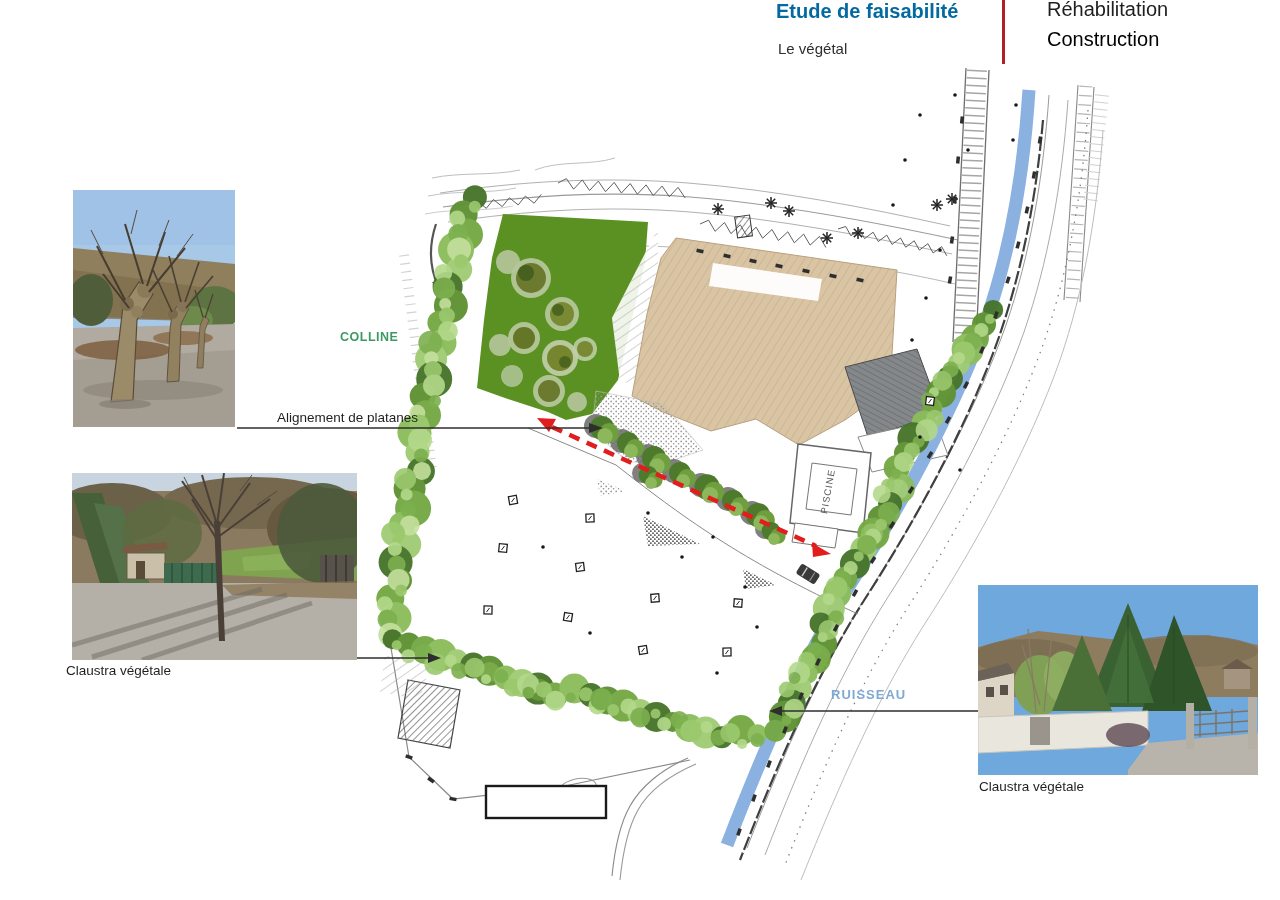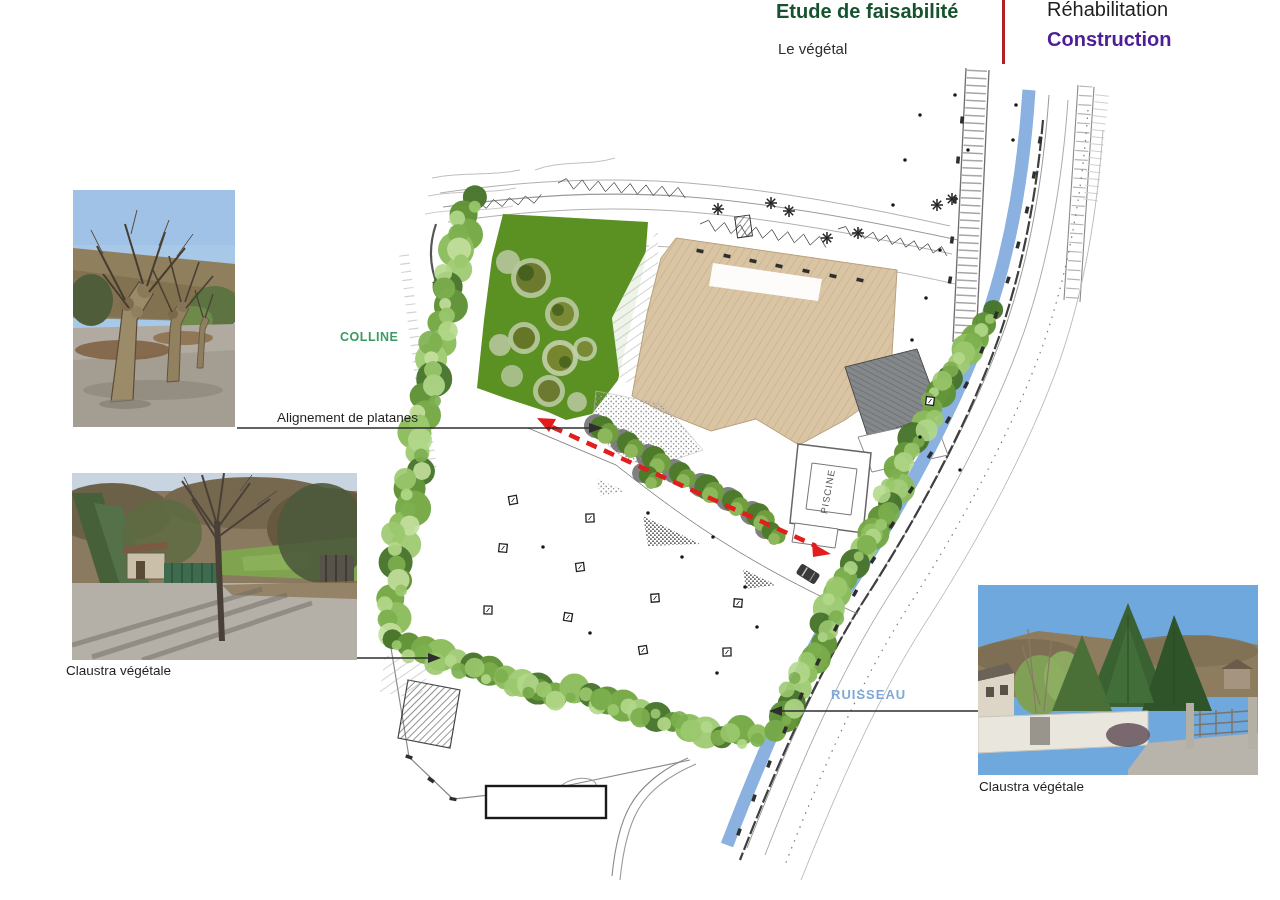--- a/index.html
+++ b/index.html
@@ -1,24 +1,24 @@
 <!DOCTYPE html>
 <html><head>
 <meta charset="utf-8">
 <style>
   html,body{margin:0;padding:0;background:#ffffff;}
   body{width:1280px;height:900px;position:relative;overflow:hidden;
        font-family:"Liberation Sans",sans-serif;color:#1a1a1a;}
   .abs{position:absolute;}
   #page{position:absolute;inset:0;background:#fff;}
-  .hdr-title{left:776px;top:0px;font-size:20px;font-weight:700;color:#14532d;}
+  .hdr-title{left:776px;top:0px;font-size:20px;font-weight:700;color:#0369a1;}
   .hdr-sub{left:778px;top:40px;font-size:15px;color:#2e2e2e;}
   .hdr-div{left:1002px;top:0px;width:3px;height:64px;background:#b12026;}
   .hdr-r1{left:1047px;top:-2px;font-size:20px;font-weight:400;color:#1f1f1f;}
-  .hdr-r2{left:1047px;top:28px;font-size:20px;font-weight:700;color:#4c1d95;}
+  .hdr-r2{left:1047px;top:28px;font-size:20px;font-weight:400;color:#000000;}
   .lbl{font-size:13.5px;color:#1f1f1f;white-space:nowrap;}
   .lbl-platanes{left:277px;top:410px;text-align:center;}
   .lbl-claustra-l{left:66px;top:663px;}
   .lbl-claustra-r{left:979px;top:779px;}
   .photo{position:absolute;}
   svg{display:block;}
 </style>
 </head>
 <body>
 

